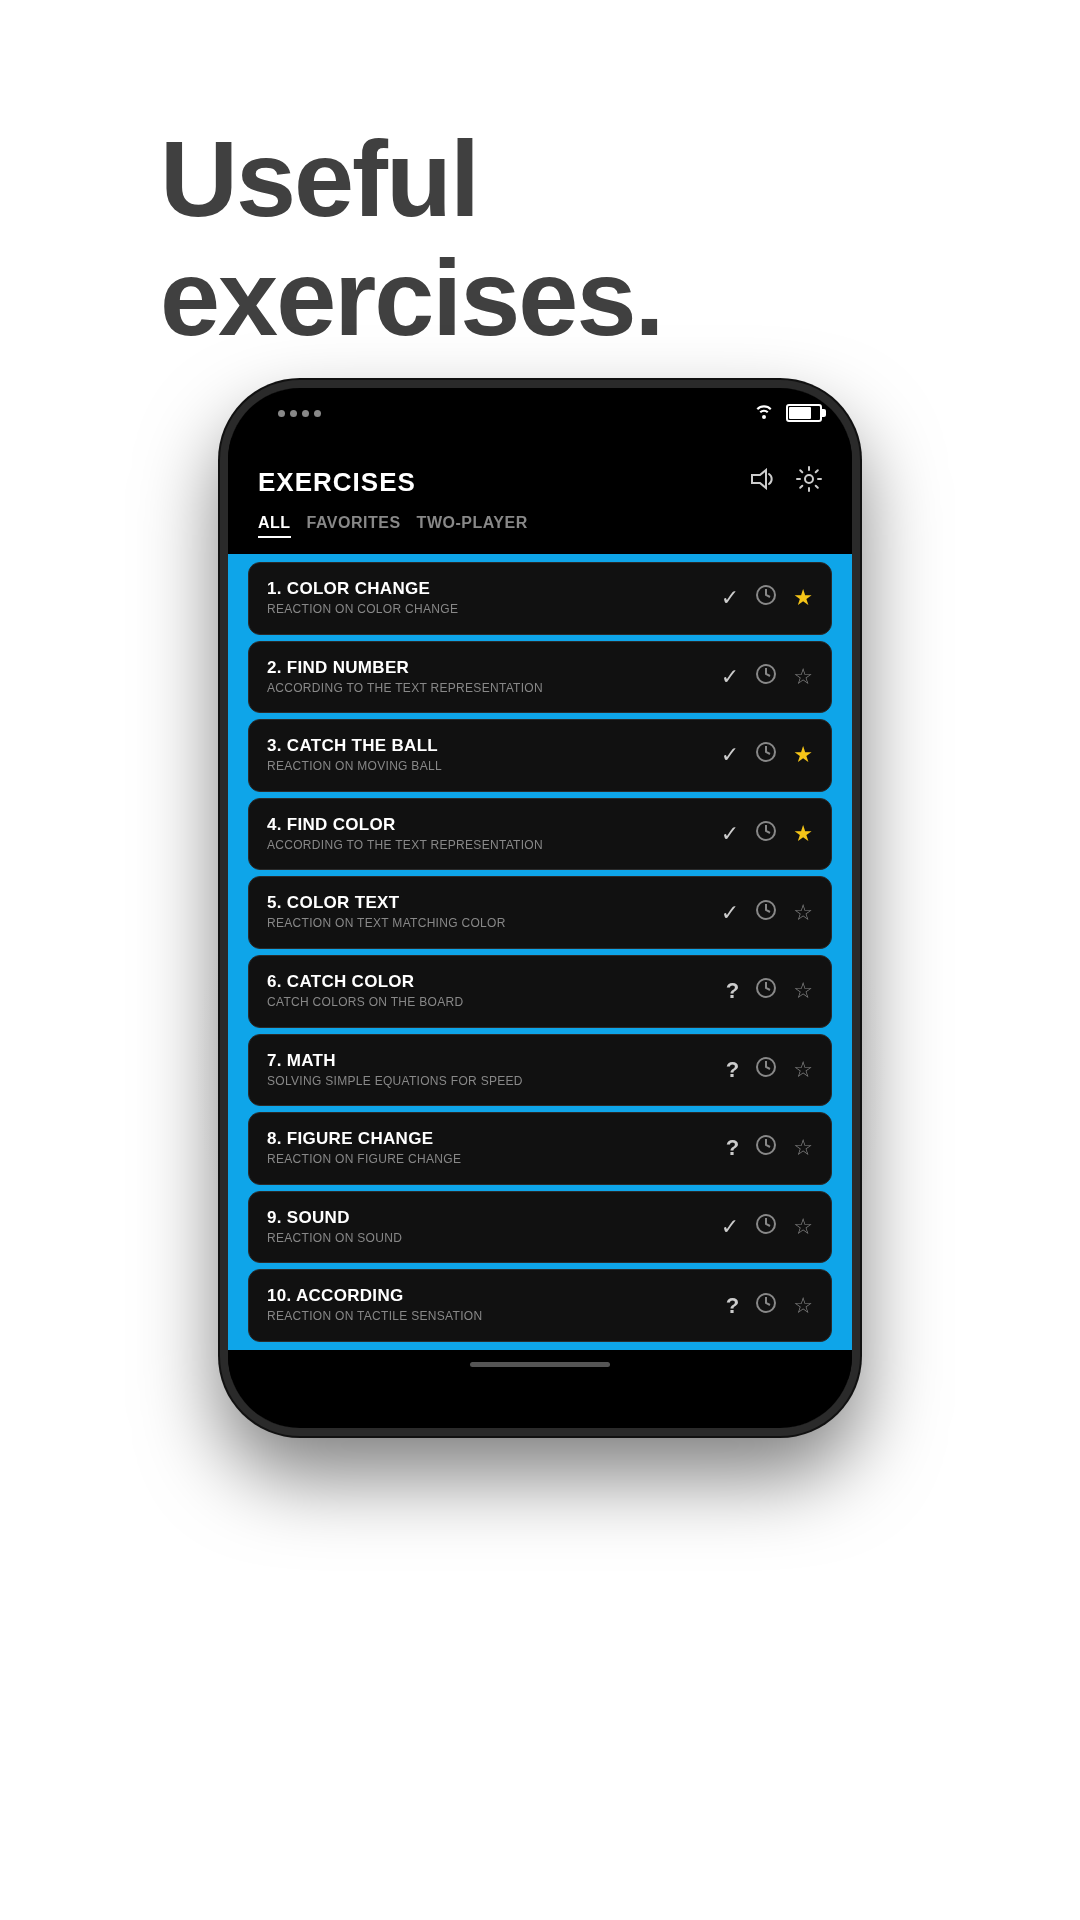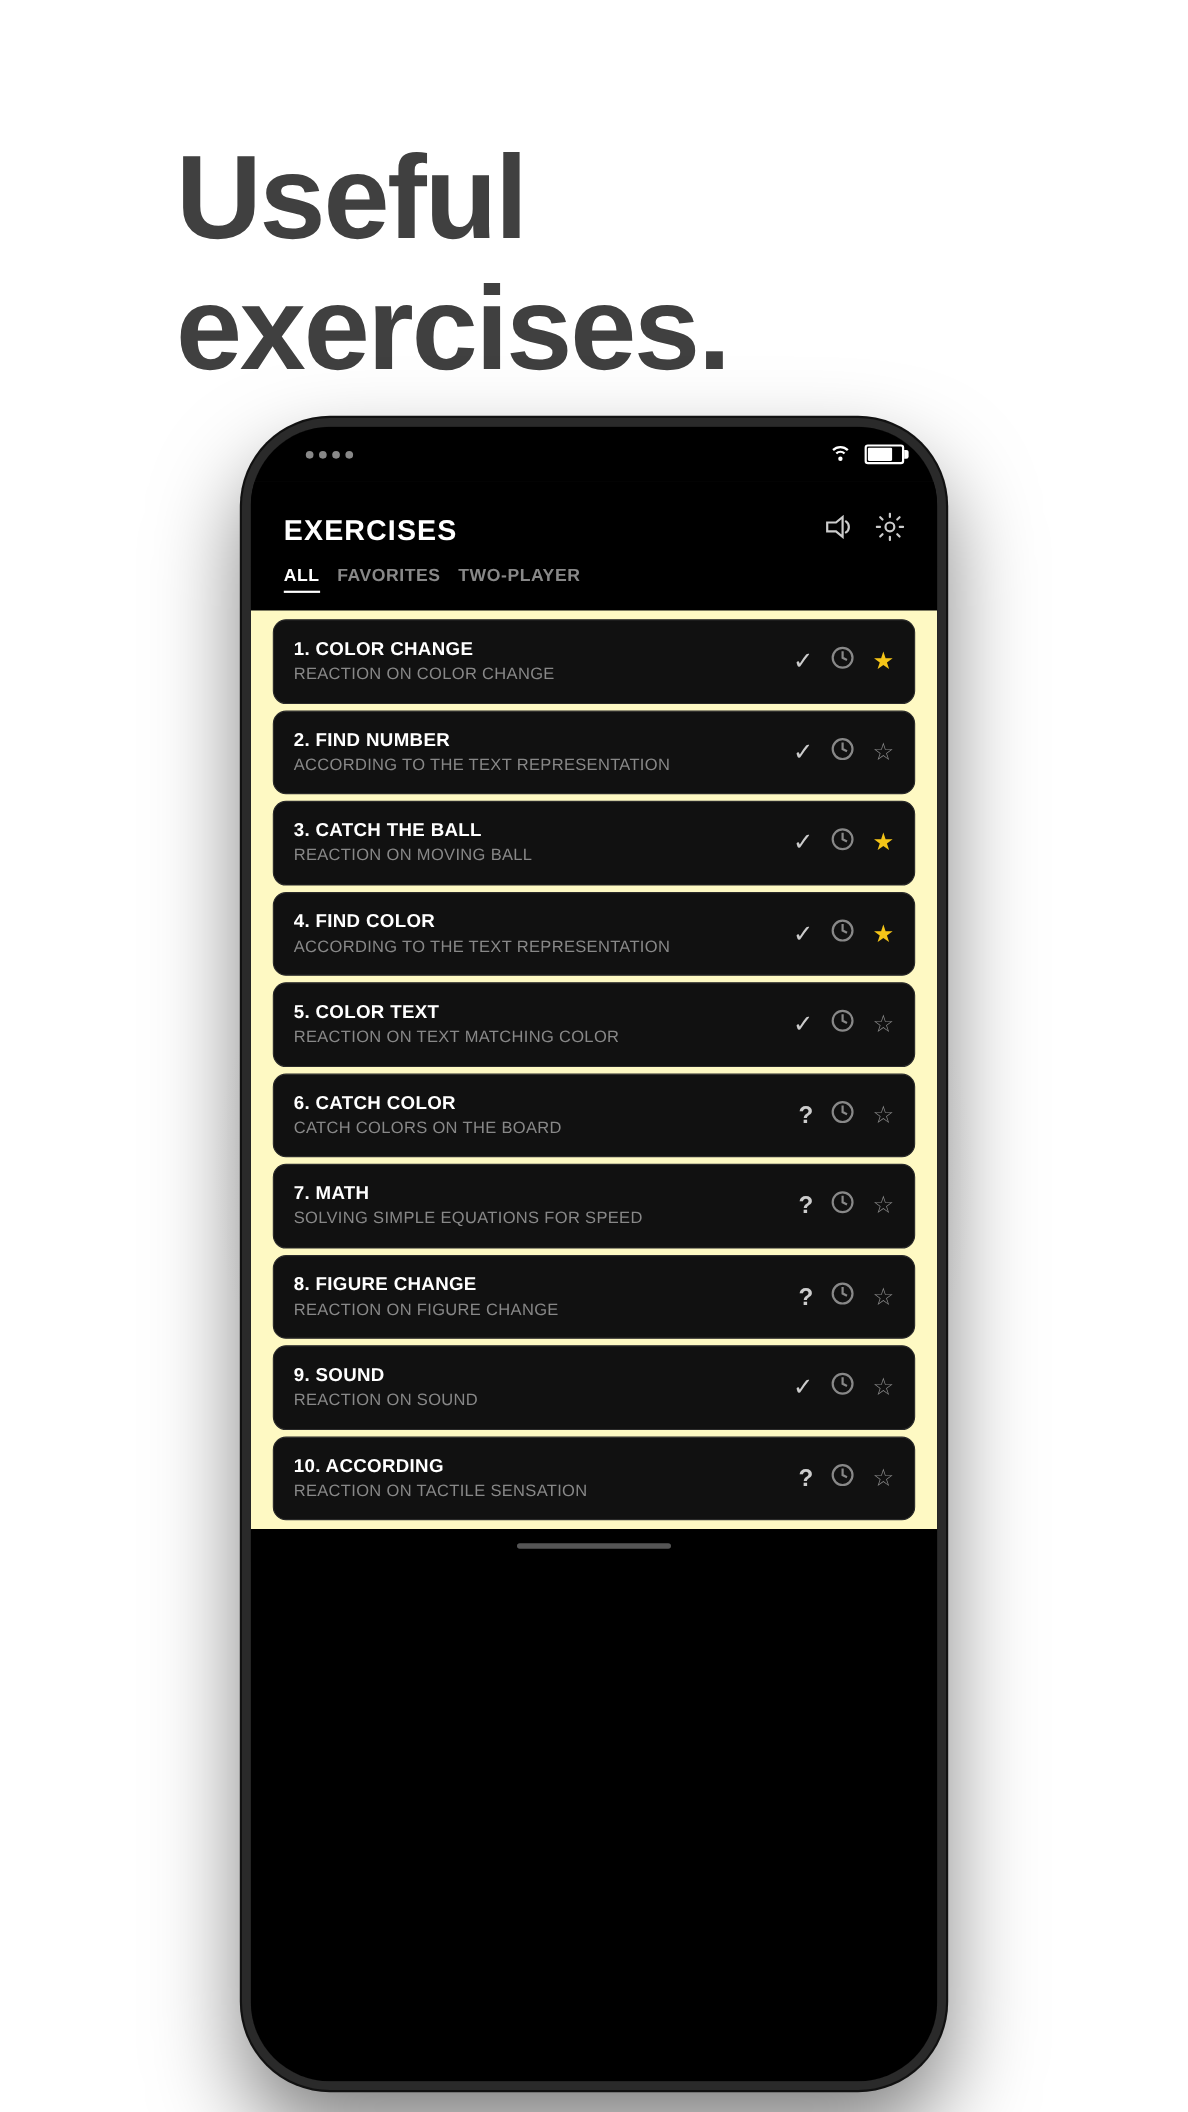--- a/index.html
+++ b/index.html
@@ -52,21 +52,21 @@
       height: 700px;
       background: radial-gradient(ellipse, rgba(220,220,220,0.6) 0%, transparent 70%);
       border-radius: 50%;
       z-index: 0;
     }
 
     .phone-frame {
       position: relative;
       z-index: 1;
       width: 640px;
-      height: 1520px;
+      height: 1056px;
       background: #1a1a1a;
       border-radius: 80px;
       border: 8px solid #2a2a2a;
       box-shadow:
         0 0 0 2px #111,
         0 40px 80px rgba(0,0,0,0.5),
         inset 0 0 0 1px #333;
       overflow: hidden;
       margin: 0 auto;
     }
@@ -197,21 +197,21 @@
       bottom: 0;
       left: 0;
       right: 0;
       height: 2px;
       background: #fff;
     }
 
     
     .exercise-list {
       padding: 8px 20px;
-      background: #fef9c3;
+      background: #0ea5e9;
       display: flex;
       flex-direction: column;
       gap: 6px;
     }
 
     .exercise-item {
       background: #111;
       border: 1px solid #2a2a2a;
       border-radius: 12px;
       padding: 16px 18px;
@@ -227,21 +227,21 @@
 
     .exercise-name {
       font-size: 17px;
       font-weight: 800;
       color: #fff;
       letter-spacing: 0.3px;
       margin-bottom: 3px;
     }
 
     .exercise-desc {
-      font-size: 15px;
+      font-size: 12px;
       font-weight: 500;
       color: #888;
       letter-spacing: 0.3px;
       text-transform: uppercase;
       line-height: 1.3;
     }
 
     .exercise-actions {
       display: flex;
       align-items: center;

